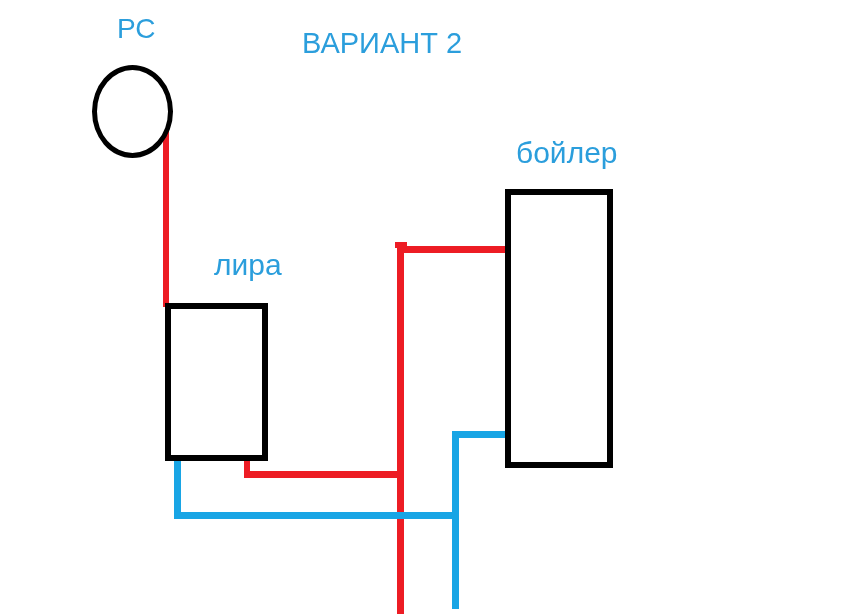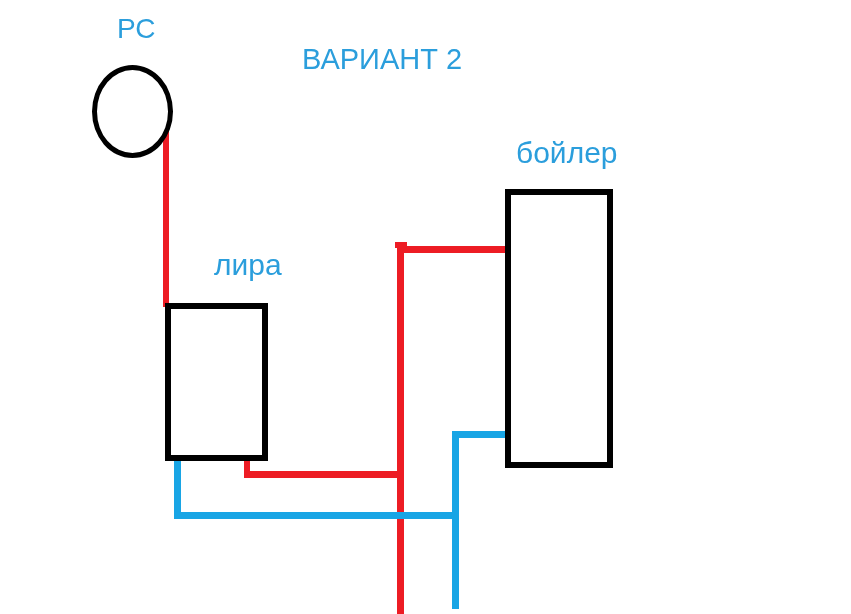--- a/index.html
+++ b/index.html
@@ -30,21 +30,21 @@
   #cold-vert        {left:452px;top:431px;width:7px;height:178px;}
   #cold-top-horiz   {left:452px;top:431px;width:54px;height:7px;}
 
   
   #riser-circle{left:92px;top:65px;width:81px;height:93px;border-width:5px;border-radius:50%;}
   #lira-box    {left:165px;top:303px;width:103px;height:158px;}
   #boiler-box  {left:505px;top:189px;width:108px;height:279px;}
 
   
   #lbl-riser {left:117px;top:14px;font-size:28px;}
-  #lbl-title {left:302px;top:44px;font-size:29px;}
+  #lbl-title {left:302px;top:28px;font-size:29px;}
   #lbl-lira  {left:214px;top:248px;font-size:30px;}
   #lbl-boiler{left:516px;top:136px;font-size:30px;}
 </style>
 </head>
 <body>
 
 <div id="canvas" style="background: rgb(255, 255, 255);">
 
   <div class="line hot" id="hot-riser-drop"></div>
   <div class="line hot" id="hot-main-cap"></div>

